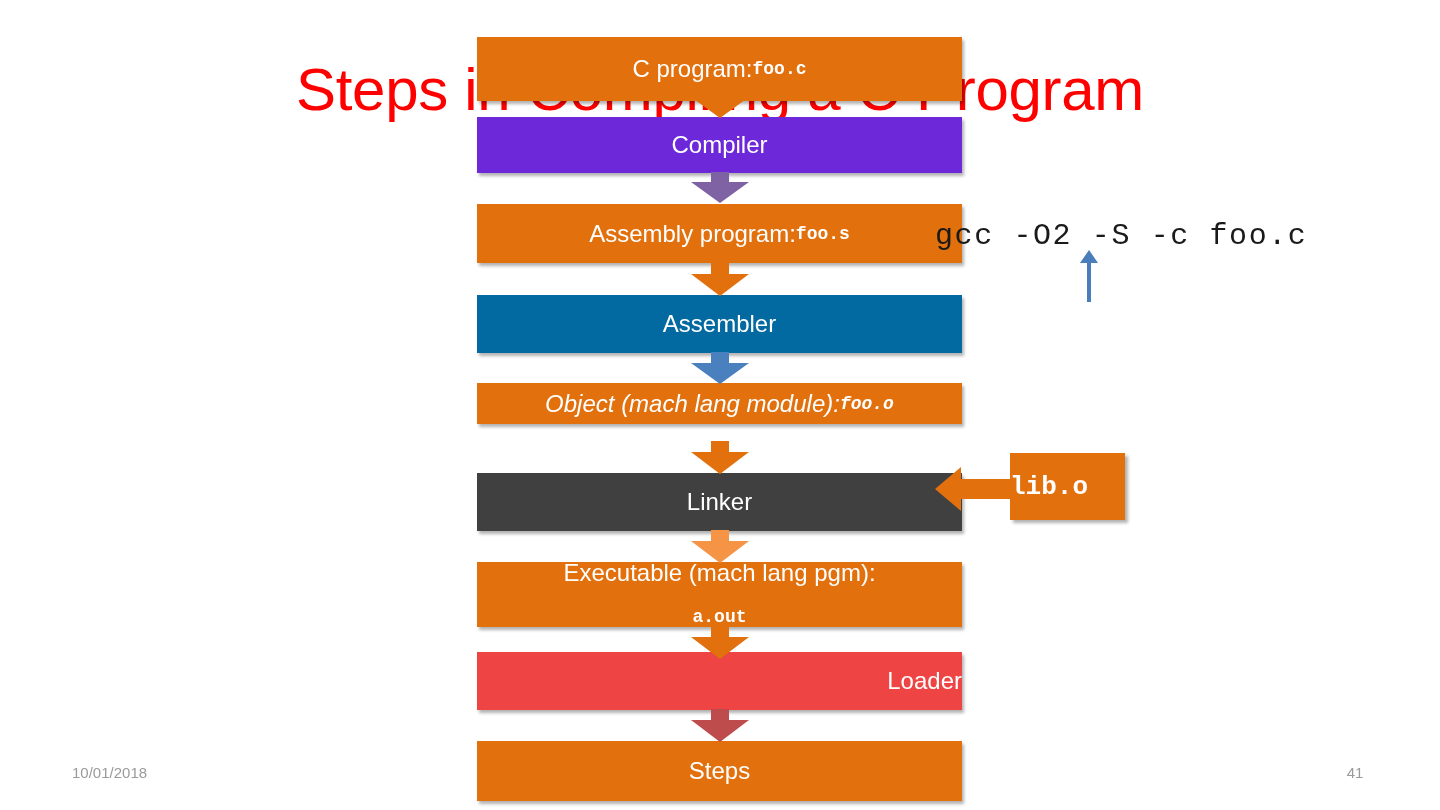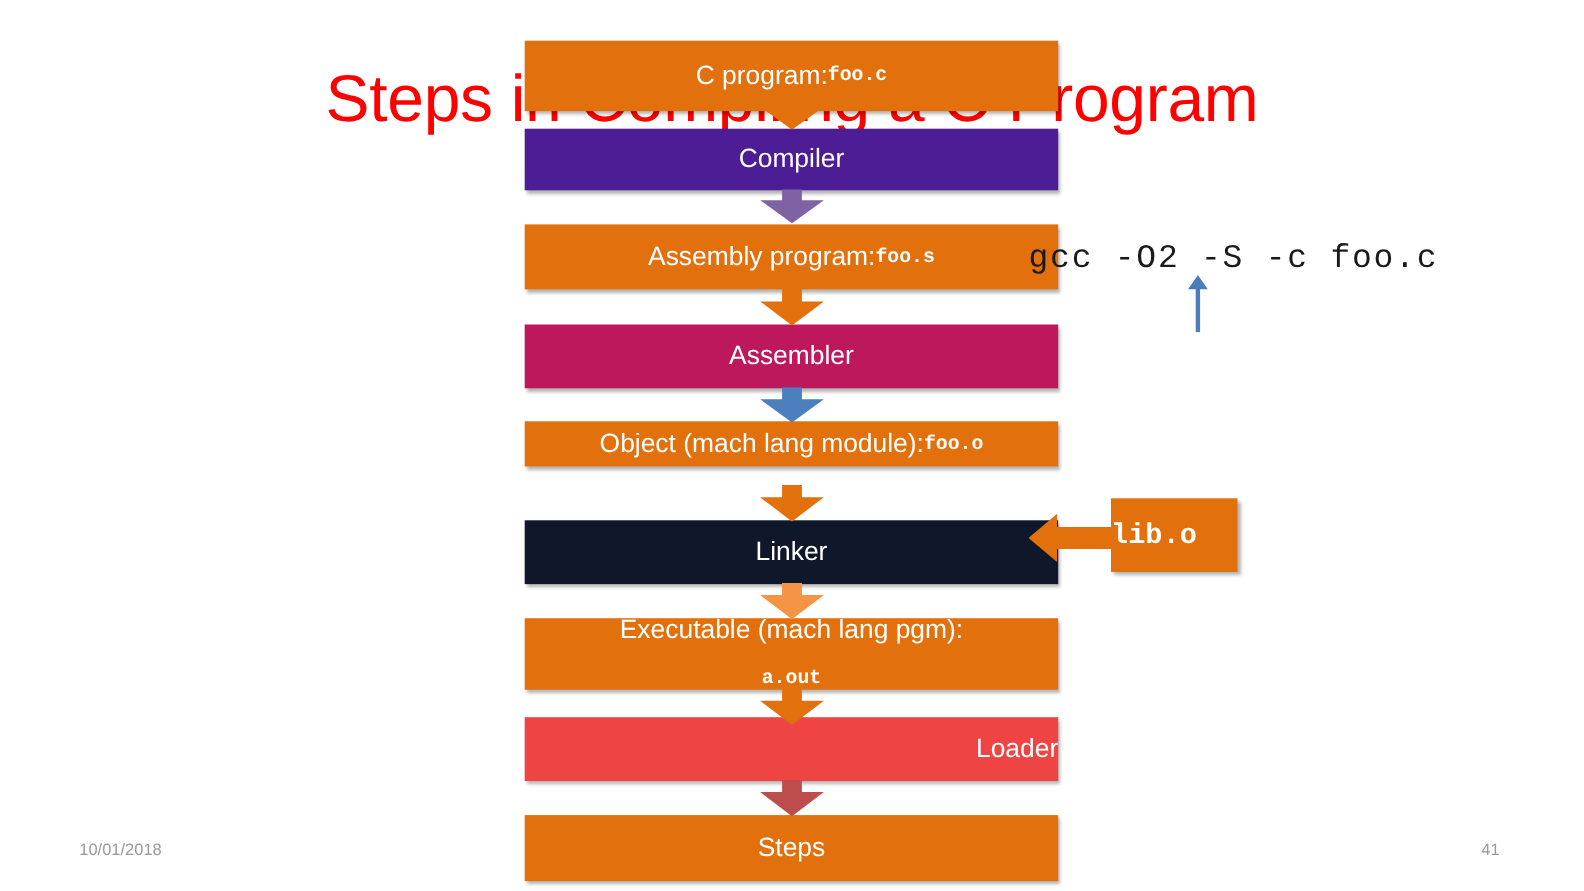--- a/index.html
+++ b/index.html
@@ -64,23 +64,23 @@
     font-family: "Liberation Sans", sans-serif;
     box-shadow: 2px 3px 3px rgba(0,0,0,0.30);
   }
   .fbox .mono {
     font-family: "Liberation Mono", "DejaVu Sans Mono", monospace;
     font-weight: bold;
     font-size: 18px;
   }
 
   .c-orange      { background: #E2700C; }
-  .c-lightorange { background: #0f172a; }
-  .c-purple      { background: #4c1d95; }
-  .c-blue        { background: #be185d; }
+  .c-lightorange { background: #404040; }
+  .c-purple      { background: #6d28d9; }
+  .c-blue        { background: #0369a1; }
   .c-red         { background: #ef4444; justify-content: flex-end; }
 
   
   .varrow {
     position: absolute;
     width: 58px;
     left: 691px;
     z-index: 6;
   }
   .varrow svg { display: block; width: 58px; height: 100%; }
@@ -169,21 +169,21 @@
     <div class="fbox c-blue" style="top:295px;height:58px;">
       <span>Assembler</span>
     </div>
 
     <div class="varrow" style="top:352px;height:32px;">
       <svg viewBox="0 0 58 32" preserveAspectRatio="none" aria-hidden="true">
         <polygon points="20,0 38,0 38,11 58,11 29,32 0,11 20,11" fill="#4A80BE"></polygon>
       </svg>
     </div>
 
-    <div class="fbox c-orange" style="top:383px;height:41px;">
+    <div class="fbox c-orange" style="top:383px;height:41px;font-style:italic;">
       <span>Object (mach lang module): </span>
         <span class="mono">foo.o</span>
     </div>
 
     <div class="varrow" style="top:441px;height:33px;">
       <svg viewBox="0 0 58 33" preserveAspectRatio="none" aria-hidden="true">
         <polygon points="20,0 38,0 38,11 58,11 29,33 0,11 20,11" fill="#E2700C"></polygon>
       </svg>
     </div>
 

